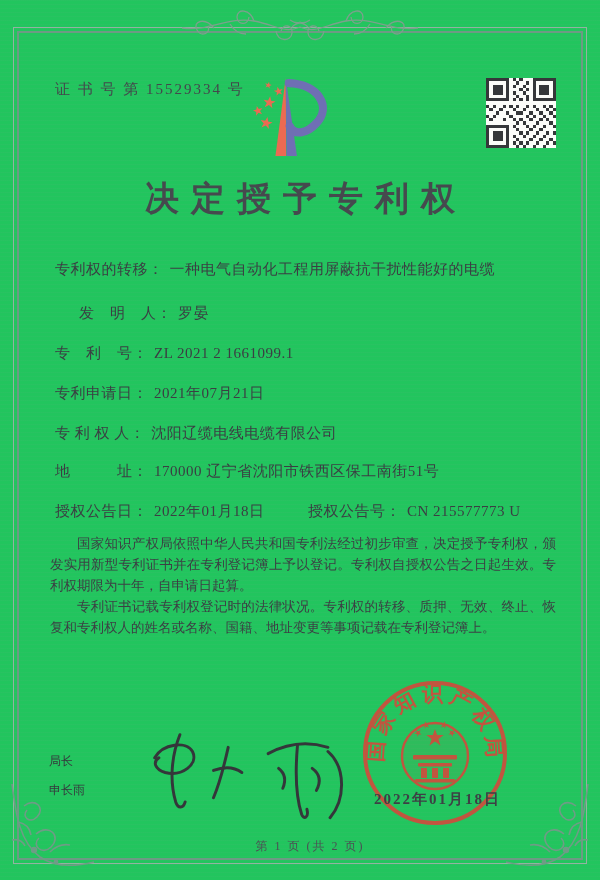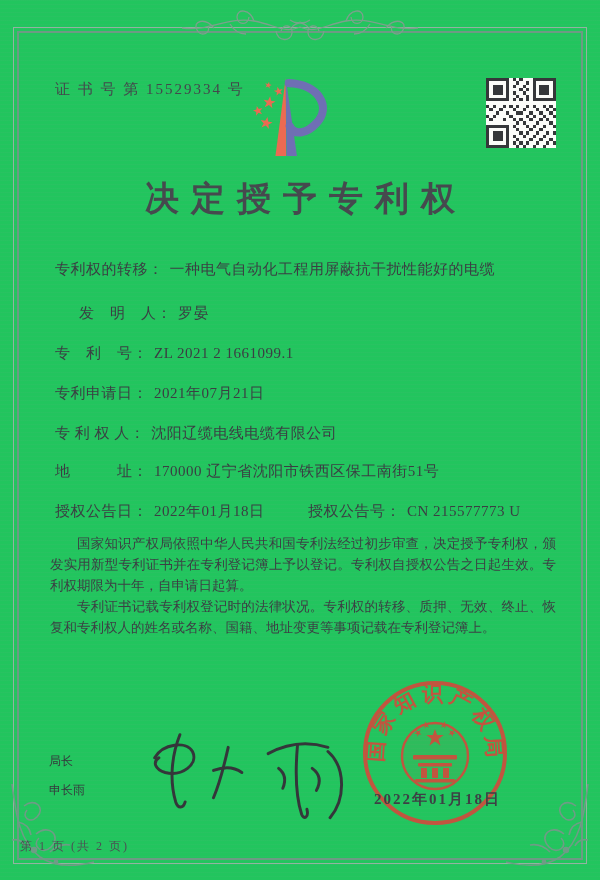--- a/index.html
+++ b/index.html
@@ -37,21 +37,21 @@
 
   .paras { position:absolute; left:50px; right:44px; top:533px; font-size:13.5px; line-height:21px; text-align:justify; color:#3c3f44; }
   .paras p { text-indent:2em; }
 
   .signer { position:absolute; left:49px; top:747px; font-size:12px; line-height:29px; color:#35383d; }
   .signature { position:absolute; left:140px; top:722px; width:210px; height:100px; }
 
   .seal { position:absolute; left:360px; top:678px; width:150px; height:150px; }
   .seal-date { position:absolute; left:374px; top:790px; font-size:15px; font-weight:700; letter-spacing:2px; color:#3d4045; z-index:5; }
 
-  .footer { position:absolute; left:0; right:0; top:838px; text-align:left; font-size:12px; letter-spacing:2px; color:#4c4f54;padding-left:20px; }
+  .footer { position:absolute; left:0; right:0; top:838px; text-align:center; font-size:12px; letter-spacing:2px; color:#4c4f54;padding-left:20px; }
 </style>
 </head>
 <body>
 
 <div class="page">
 
   <div class="frame-outer"></div>
   <div class="frame-inner"></div>
 
   <svg class="top-ornament" viewBox="0 0 240 42">

